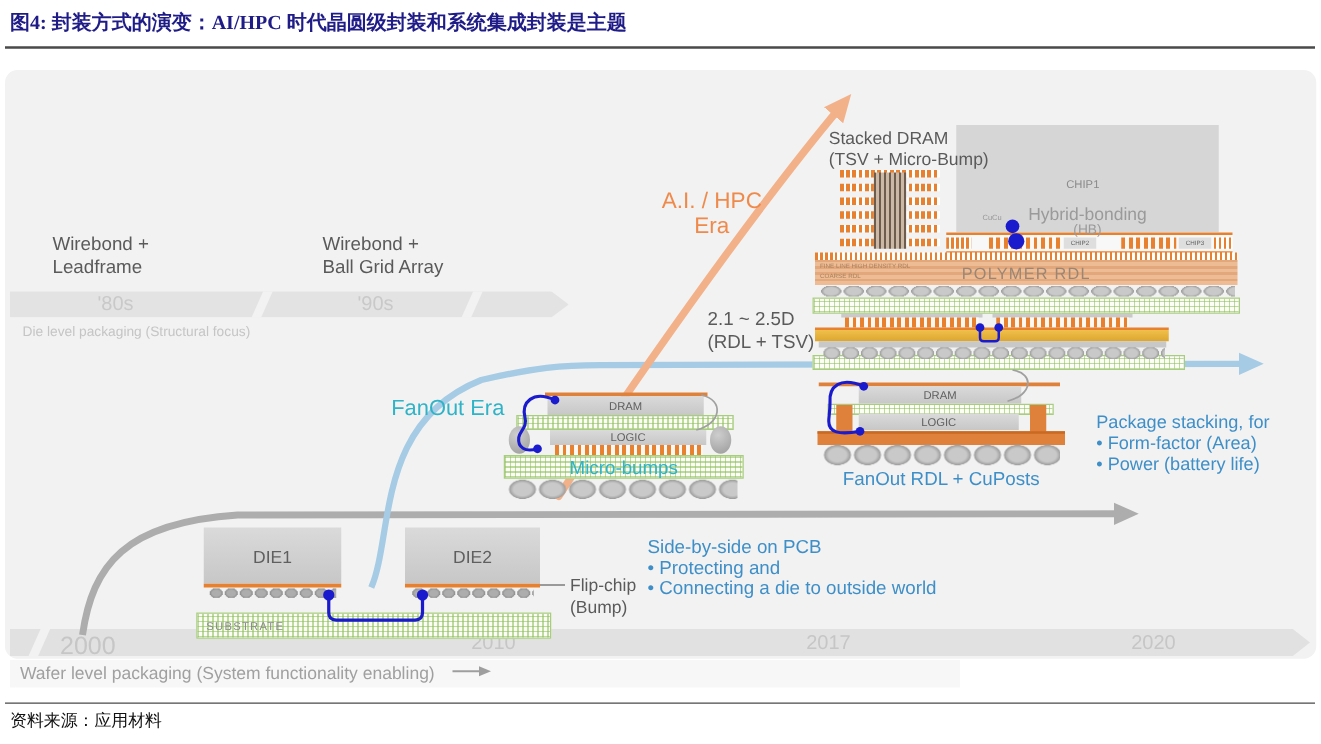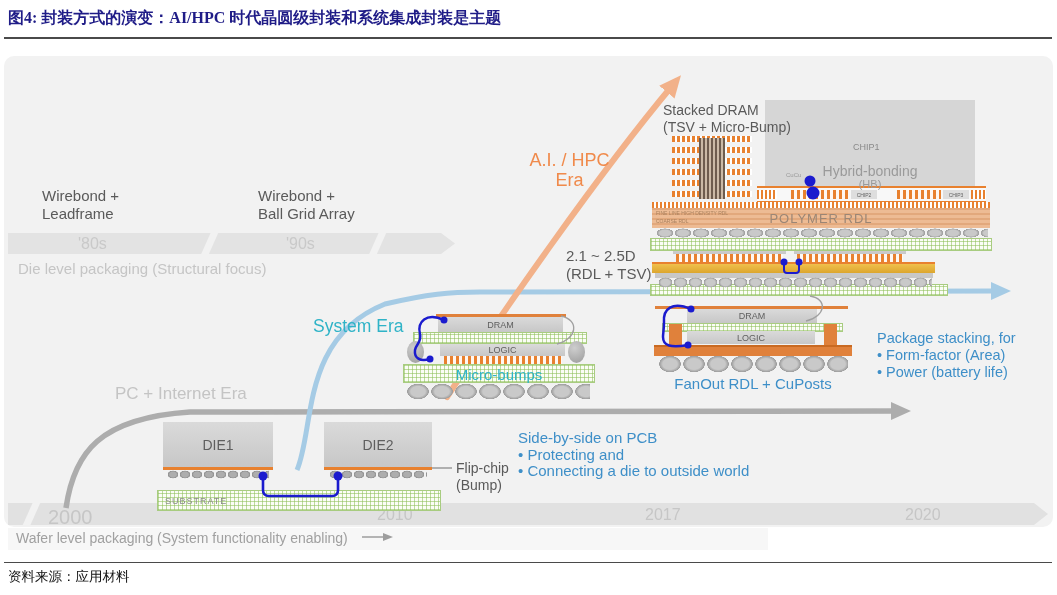--- a/index.html
+++ b/index.html
@@ -43,21 +43,21 @@
 
   <div class="panel"></div>
   <div class="capstrip"></div>
 
   <div class="banner" style="left:8px;top:233px;width:447px;height:21px;">
     <div class="slash" style="left:198px;"></div>
     <div class="slash" style="left:366px;"></div>
     <span class="t" style="left:70px;top:2px;font-size:16px;color:#C9C9C9;">'80s</span>
     <span class="t" style="left:278px;top:2px;font-size:16px;color:#C9C9C9;">'90s</span>
   </div>
-  <div class="t" style="left:18px;top:260px;font-size:15px;color:#C5C5C5;">Die level packaging (Structural focus)</div>
+  <div class="t" style="left:18px;top:260px;font-size:11px;color:#C5C5C5;">Die level packaging (Structural focus)</div>
 
   <div class="t" style="left:42px;top:187px;font-size:15px;color:#5A5A5A;line-height:18px;">
     <div>Wirebond +</div>
     <div>Leadframe</div>
   </div>
   <div class="t" style="left:258px;top:187px;font-size:15px;color:#5A5A5A;line-height:18px;">
     <div>Wirebond +</div>
     <div>Ball Grid Array</div>
   </div>
 
@@ -212,22 +212,21 @@
     <path d="M 263,477 L 263,490 Q 263,496 269,496 L 332,496 Q 338,496 338,490 L 338,477" stroke="#1B1BCE" stroke-width="2.6" fill="none"></path>
     <circle cx="263" cy="476" r="4.5" fill="#1B1BCE"></circle>
     <circle cx="338" cy="476" r="4.5" fill="#1B1BCE"></circle>
     <circle cx="810" cy="181" r="5.5" fill="#1B1BCE"></circle>
     <circle cx="813" cy="193" r="6.5" fill="#1B1BCE"></circle>
     <path d="M 557,344 C 577,339 580,320 561,316" stroke="#A0A0A0" stroke-width="1.4" fill="none"></path>
     <path d="M 806,321 C 826,316 828,299 810,296" stroke="#A0A0A0" stroke-width="1.4" fill="none"></path>
     <path d="M 432,468 L 452,468" stroke="#9A9A9A" stroke-width="1.5" fill="none"></path>
   </svg>
 
-  <div class="t" style="left:115px;top:384px;font-size:17px;color:#C4C4C4;z-index:6;">PC + Internet Era</div>
-  <div class="t" style="left:313px;top:316px;font-size:17.5px;color:#2FB3C7;z-index:6;">System Era</div>
+  <div class="t" style="left:313px;top:316px;font-size:17.5px;color:#2FB3C7;z-index:6;">FanOut Era</div>
   <div class="t" style="left:522px;top:150px;width:95px;text-align:center;font-size:18px;color:#F08A4B;line-height:20px;z-index:6;">
     <div>A.I. / HPC</div>
     <div>Era</div>
   </div>
   <div class="t" style="left:877px;top:330px;font-size:14.5px;color:#3E8FC8;line-height:17px;z-index:6;">
     <div>Package stacking, for</div>
     <div>• Form-factor (Area)</div>
     <div>• Power (battery life)</div>
   </div>
   <div class="t" style="left:518px;top:430px;font-size:15px;color:#3E8FC8;line-height:16.5px;z-index:6;">

